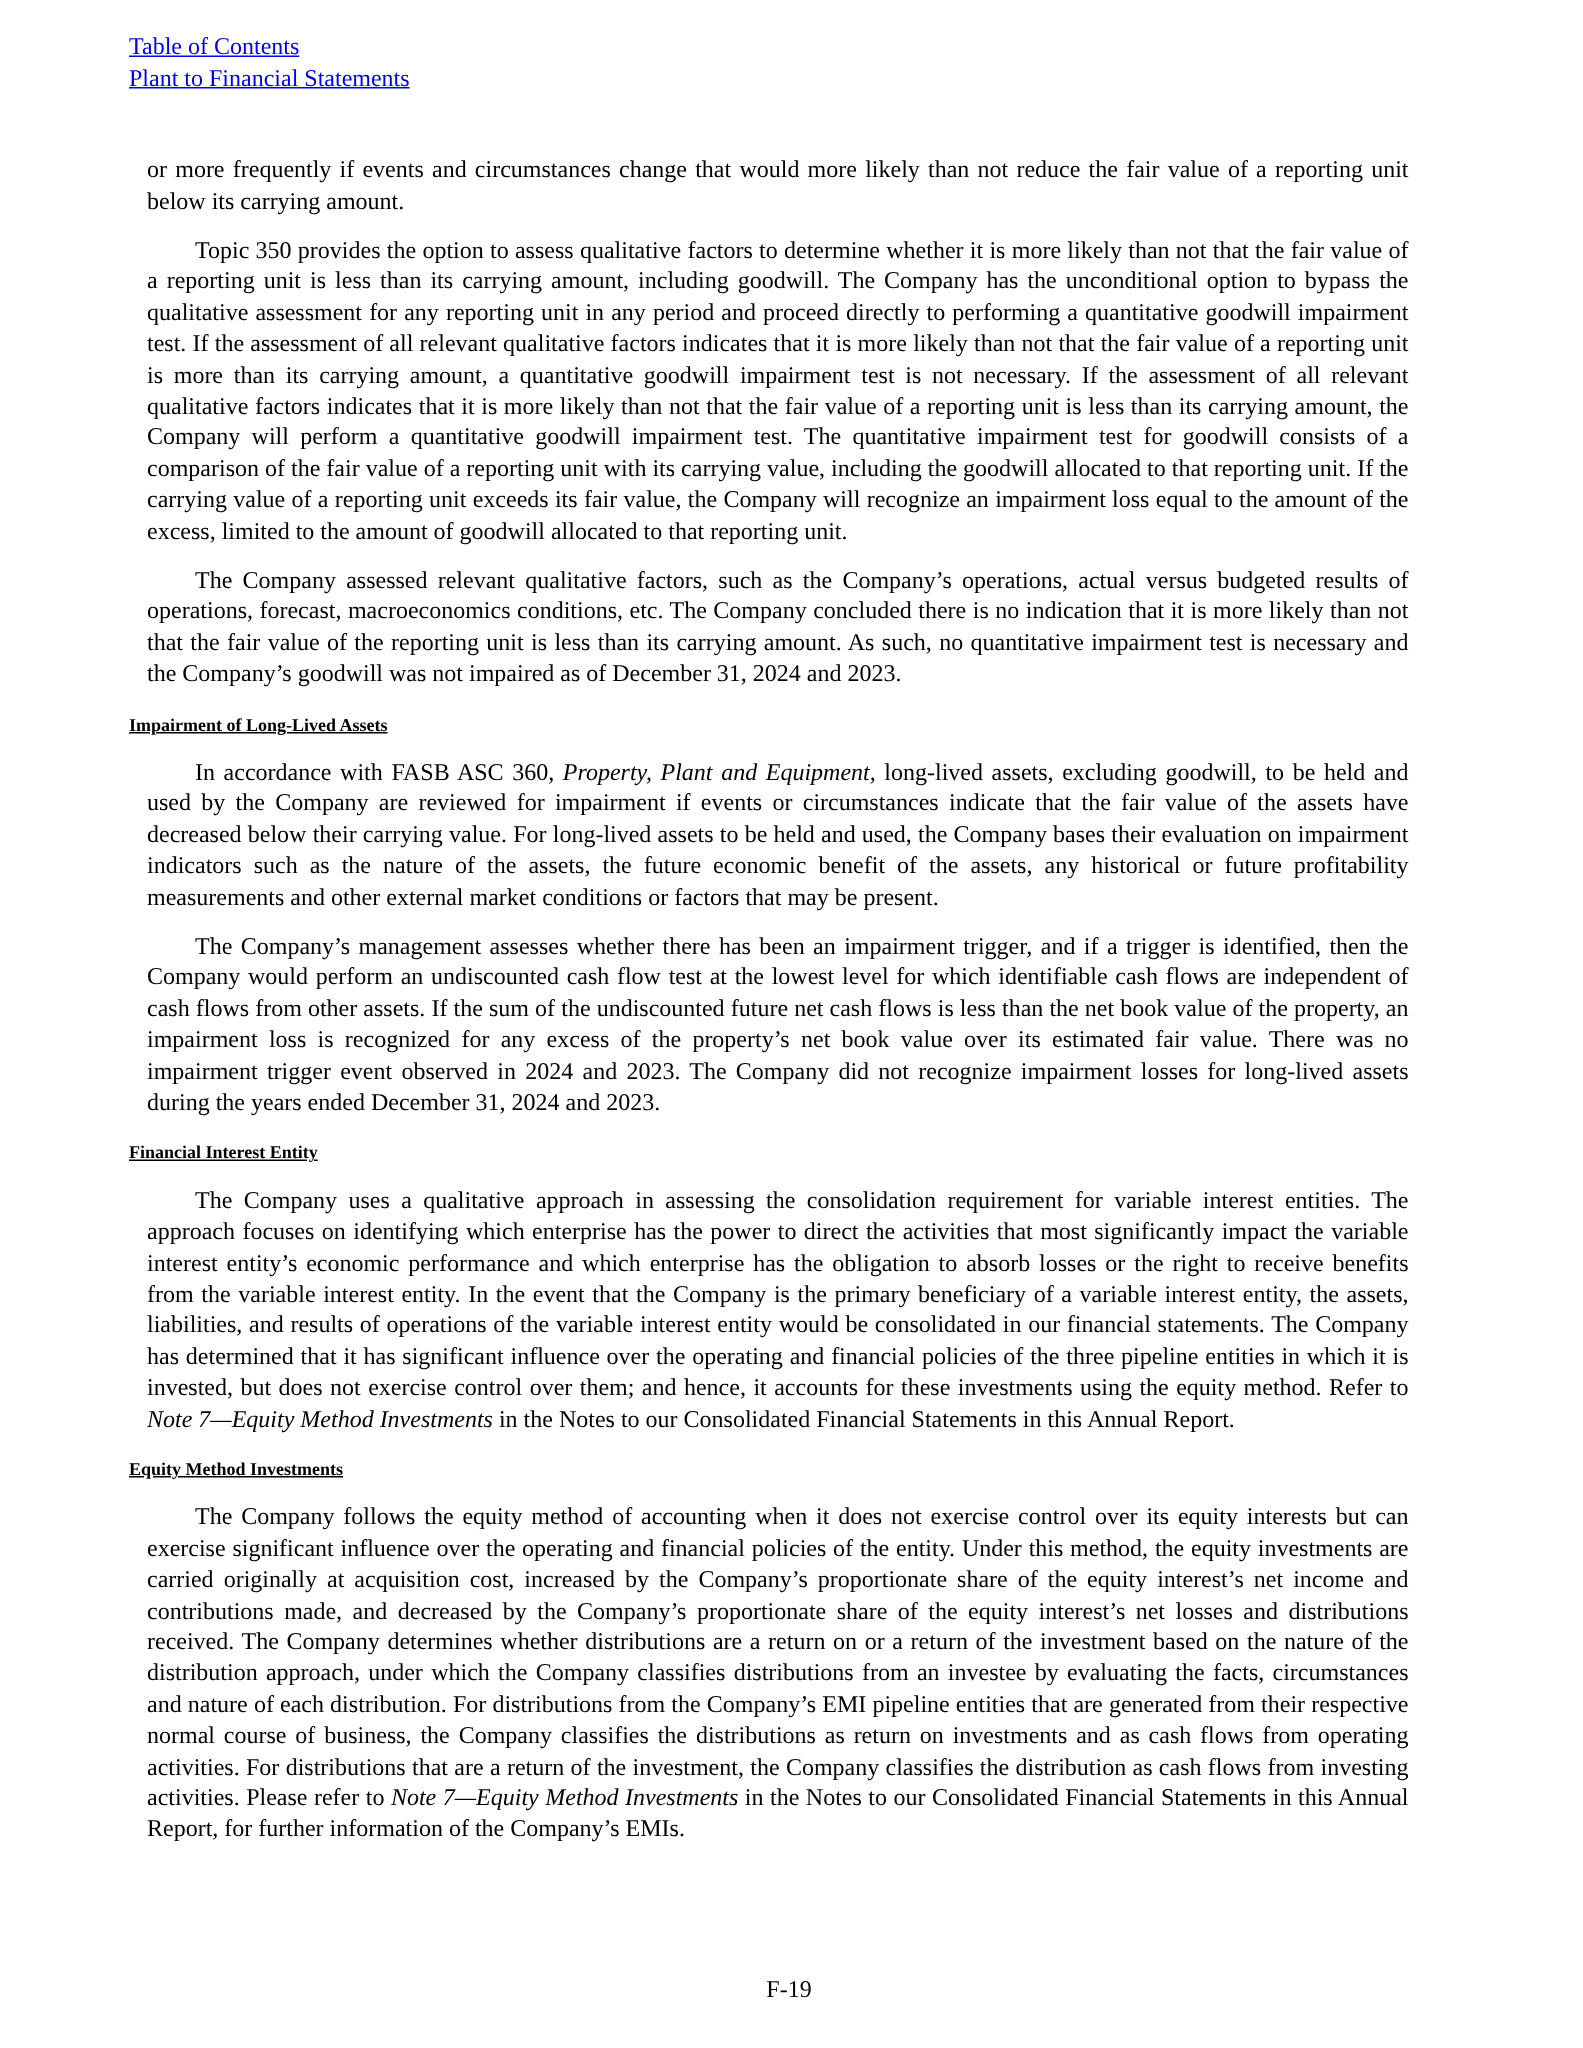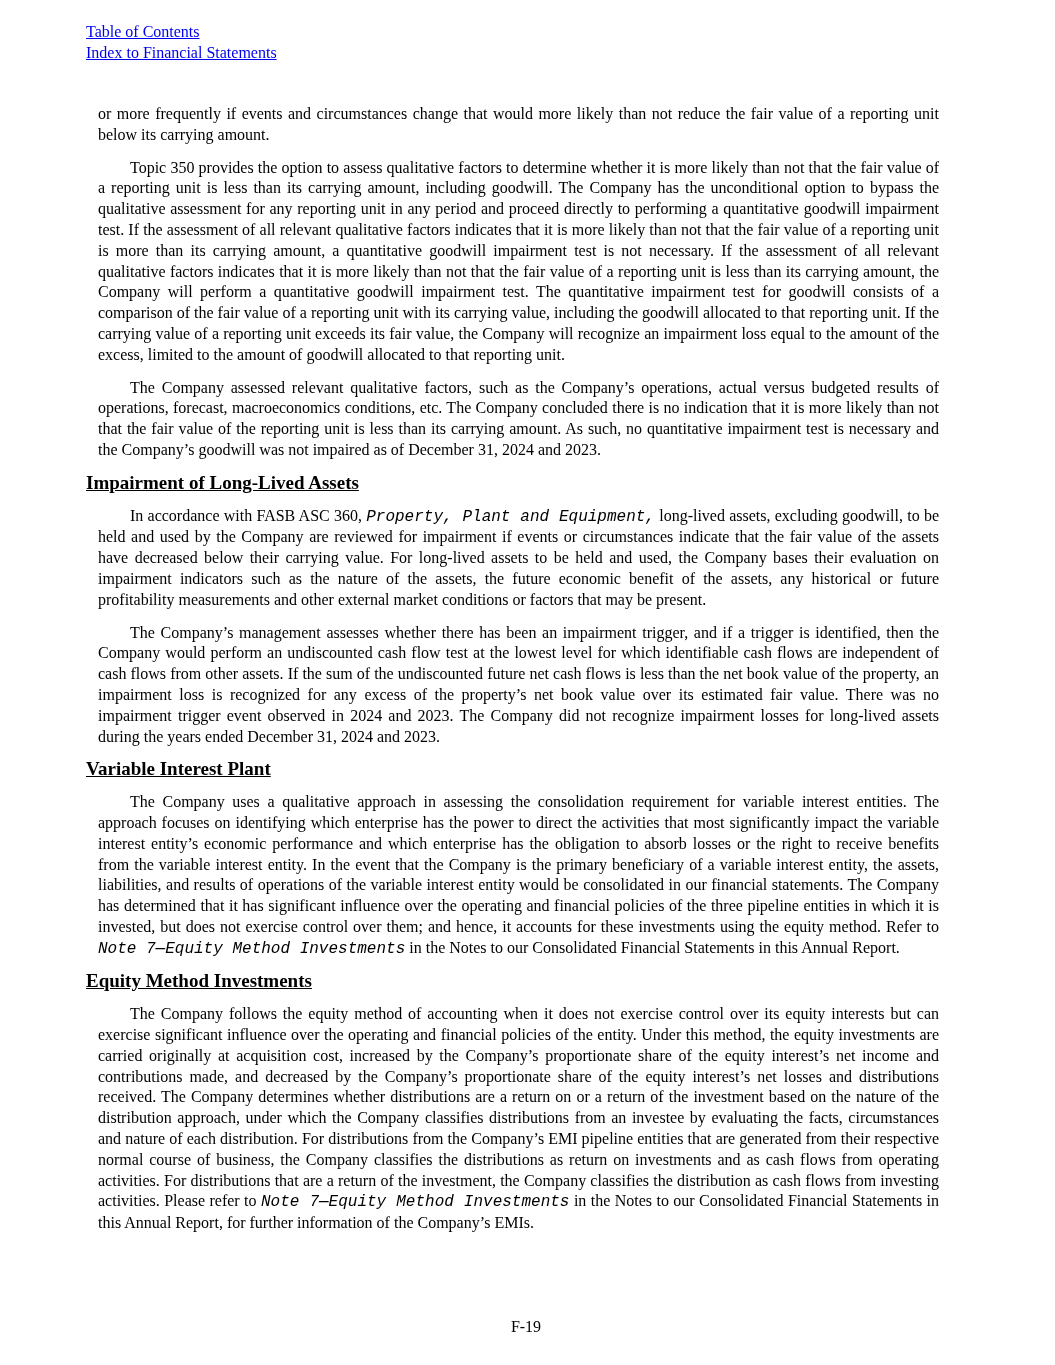--- a/index.html
+++ b/index.html
@@ -30,64 +30,64 @@
   .body-text { padding-top: 29px; }
   .body-text > * + * { margin-top: 21px; }
   .para {
     margin: 12px;
     text-align: justify;
     text-indent: 32px;
   }
   .para.no-indent { text-indent: 0; }
   .heading {
     margin: 0;
-    font-size: 19px;
+    font-size: 12px;
     font-weight: bold;
     text-decoration: underline;
     text-align: left;
   }
-  .para em { font-style: italic; font-family: Liberation Mono, monospace; }
+  .para em { font-style: italic; }
   .footer {
     position: absolute;
     left: 16px;
     right: 0;
     top: 1317px;
     text-align: center;
     font-family: Liberation Serif, serif;
   }
 </style>
 </head>
 <body>
 
 <div class="page">
 
   <div class="top-links">
     <div class="link-row">
       <a href="#" class="doc-link">Table of Contents</a>
     </div>
     <div class="link-row">
-      <a href="#" class="doc-link">Index to Financial Statements</a>
+      <a href="#" class="doc-link">Plant to Financial Statements</a>
     </div>
   </div>
 
   <div class="body-text">
 
     <p class="para no-indent"><span>or more frequently if events and circumstances change that would more likely than not reduce the fair value of a reporting unit below its carrying amount.</span></p>
 
     <p class="para"><span>Topic 350 provides the option to assess qualitative factors to determine whether it is more likely than not that the fair value of a reporting unit is less than its carrying amount, including goodwill. The Company has the unconditional option to bypass the qualitative assessment for any reporting unit in any period and proceed directly to performing a quantitative goodwill impairment test. If the assessment of all relevant qualitative factors indicates that it is more likely than not that the fair value of a reporting unit is more than its carrying amount, a quantitative goodwill impairment test is not necessary. If the assessment of all relevant qualitative factors indicates that it is more likely than not that the fair value of a reporting unit is less than its carrying amount, the Company will perform a quantitative goodwill impairment test. The quantitative impairment test for goodwill consists of a comparison of the fair value of a reporting unit with its carrying value, including the goodwill allocated to that reporting unit. If the carrying value of a reporting unit exceeds its fair value, the Company will recognize an impairment loss equal to the amount of the excess, limited to the amount of goodwill allocated to that reporting unit.</span></p>
 
     <p class="para"><span>The Company assessed relevant qualitative factors, such as the Company’s operations, actual versus budgeted results of operations, forecast, macroeconomics conditions, etc. The Company concluded there is no indication that it is more likely than not that the fair value of the reporting unit is less than its carrying amount. As such, no quantitative impairment test is necessary and the Company’s goodwill was not impaired as of December 31, 2024 and 2023.</span></p>
 
     <h3 class="heading">Impairment of Long-Lived Assets</h3>
 
     <p class="para"><span>In accordance with FASB ASC 360, </span><em>Property, Plant and Equipment,</em><span> long-lived assets, excluding goodwill, to be held and used by the Company are reviewed for impairment if events or circumstances indicate that the fair value of the assets have decreased below their carrying value. For long-lived assets to be held and used, the Company bases their evaluation on impairment indicators such as the nature of the assets, the future economic benefit of the assets, any historical or future profitability measurements and other external market conditions or factors that may be present.</span></p>
 
     <p class="para"><span>The Company’s management assesses whether there has been an impairment trigger, and if a trigger is identified, then the Company would perform an undiscounted cash flow test at the lowest level for which identifiable cash flows are independent of cash flows from other assets. If the sum of the undiscounted future net cash flows is less than the net book value of the property, an impairment loss is recognized for any excess of the property’s net book value over its estimated fair value. There was no impairment trigger event observed in 2024 and 2023. The Company did not recognize impairment losses for long-lived assets during the years ended December 31, 2024 and 2023.</span></p>
 
-    <h3 class="heading">Variable Interest Plant</h3>
+    <h3 class="heading">Financial Interest Entity</h3>
 
     <p class="para"><span>The Company uses a qualitative approach in assessing the consolidation requirement for variable interest entities. The approach focuses on identifying which enterprise has the power to direct the activities that most significantly impact the variable interest entity’s economic performance and which enterprise has the obligation to absorb losses or the right to receive benefits from the variable interest entity. In the event that the Company is the primary beneficiary of a variable interest entity, the assets, liabilities, and results of operations of the variable interest entity would be consolidated in our financial statements. The Company has determined that it has significant influence over the operating and financial policies of the three pipeline entities in which it is invested, but does not exercise control over them; and hence, it accounts for these investments using the equity method. Refer to </span><em>Note 7—Equity Method Investments</em><span> in the Notes to our Consolidated Financial Statements in this Annual Report.</span></p>
 
     <h3 class="heading">Equity Method Investments</h3>
 
     <p class="para"><span>The Company follows the equity method of accounting when it does not exercise control over its equity interests but can exercise significant influence over the operating and financial policies of the entity. Under this method, the equity investments are carried originally at acquisition cost, increased by the Company’s proportionate share of the equity interest’s net income and contributions made, and decreased by the Company’s proportionate share of the equity interest’s net losses and distributions received. The Company determines whether distributions are a return on or a return of the investment based on the nature of the distribution approach, under which the Company classifies distributions from an investee by evaluating the facts, circumstances and nature of each distribution. For distributions from the Company’s EMI pipeline entities that are generated from their respective normal course of business, the Company classifies the distributions as return on investments and as cash flows from operating activities. For distributions that are a return of the investment, the Company classifies the distribution as cash flows from investing activities. Please refer to </span><em>Note 7—Equity Method Investments</em><span> in the Notes to our Consolidated Financial Statements in this Annual Report, for further information of the Company’s EMIs.</span></p>
 
   </div>
 
   <div class="footer">

